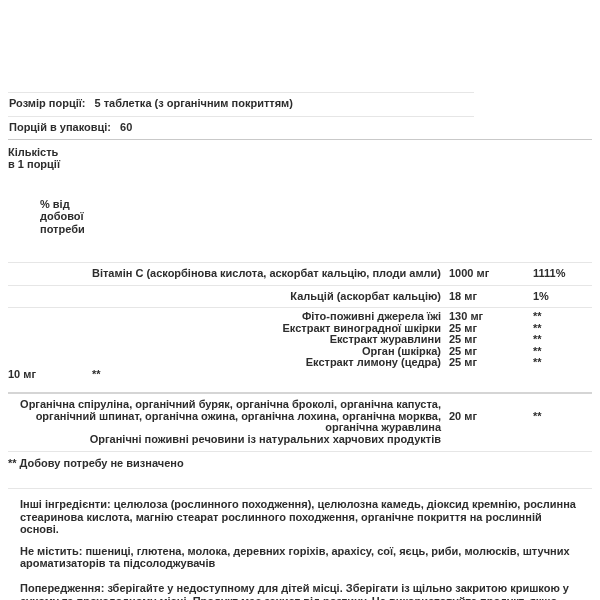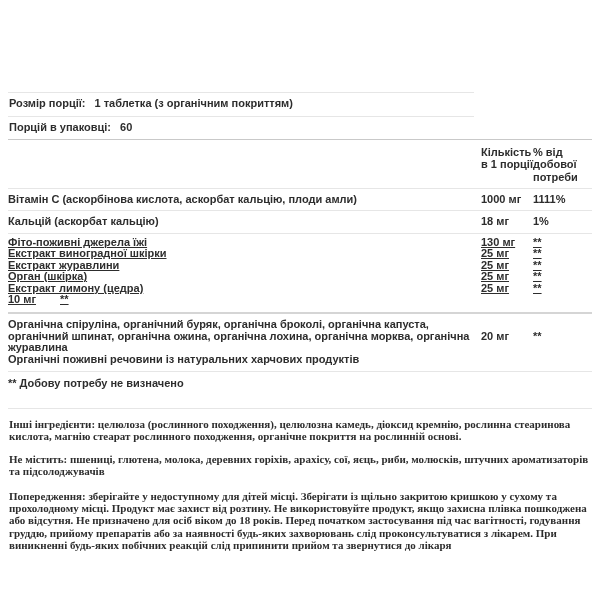--- a/index.html
+++ b/index.html
@@ -22,45 +22,45 @@
   .label-root{
     position:absolute;top:92px;left:8px;width:584px;
     font-size:11px;line-height:11.5px;
   }
   
   .serving-block{width:466px;}
   .info-row{display:flex;border-top:1px solid var(--row-line);padding:5px 1px 6px;}
   .info-value{margin-left:9px;}
   
   .facts-table{border-top:1px solid var(--table-top-line);}
-  .col-name{flex:1 1 auto;min-width:0;padding-right:8px;}
+  .col-name{flex:1 1 auto;min-width:0;padding-right:8px;text-align:right;}
   .col-amt{flex:0 0 52px;width:52px;white-space:pre;}
-  .col-dv{flex:0 0 59px;width:59px;white-space:pre;}
-  .t-header{display:flex;border-bottom:1px solid var(--row-line);padding:6px 0 5px;}
+  .col-dv{flex:0 0 59px;width:59px;white-space:pre;margin-left:32px;}
+  .t-header{display:flex;border-bottom:1px solid var(--row-line);padding:6px 0 5px;flex-direction:column;}
   .hdr-text{line-height:12.3px;}
   .t-row{display:flex;border-bottom:1px solid var(--row-line);padding:5px 0;}
-  .t-group{border-bottom:2px solid var(--section-line);padding:3px 0 6px;text-decoration:underline;}
+  .t-group{border-bottom:2px solid var(--section-line);padding:3px 0 12px;}
   .g-row{display:flex;}
   .organic .col-name div{line-height:11.7px;}
   .pad-top{padding-top:12px;}
   .t-footnote{padding:6px 0 19px;border-bottom:1px solid var(--row-line);}
   
-  .para{margin:10px 1px 0;line-height:12.2px;font-family:Liberation Serif, serif;}
+  .para{margin:10px 12px 0;line-height:12.2px;}
   .para.first{margin-top:9px;}
   .para.warnings{margin-top:13px;}
 </style>
 </head>
 <body>
 
 <div class="label-root">
 
   <div class="serving-block">
     <div class="info-row">
       <span class="info-label">Розмір порції:</span>
-      <span class="info-value">1 таблетка (з органічним покриттям)</span>
+      <span class="info-value">5 таблетка (з органічним покриттям)</span>
     </div>
     <div class="info-row">
       <span class="info-label">Порцій в упаковці:</span>
       <span class="info-value">60</span>
     </div>
   </div>
 
   <div class="facts-table">
 
     <div class="t-header">

